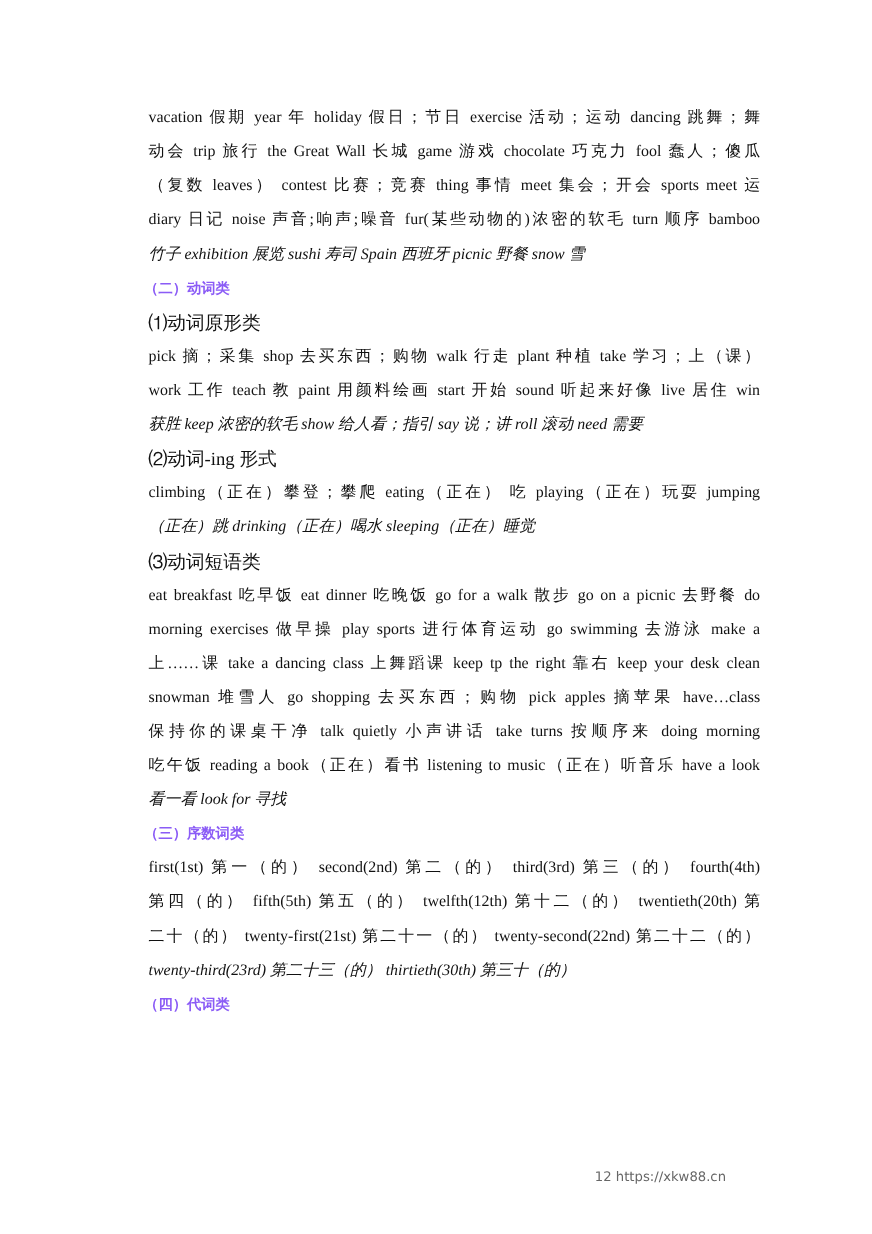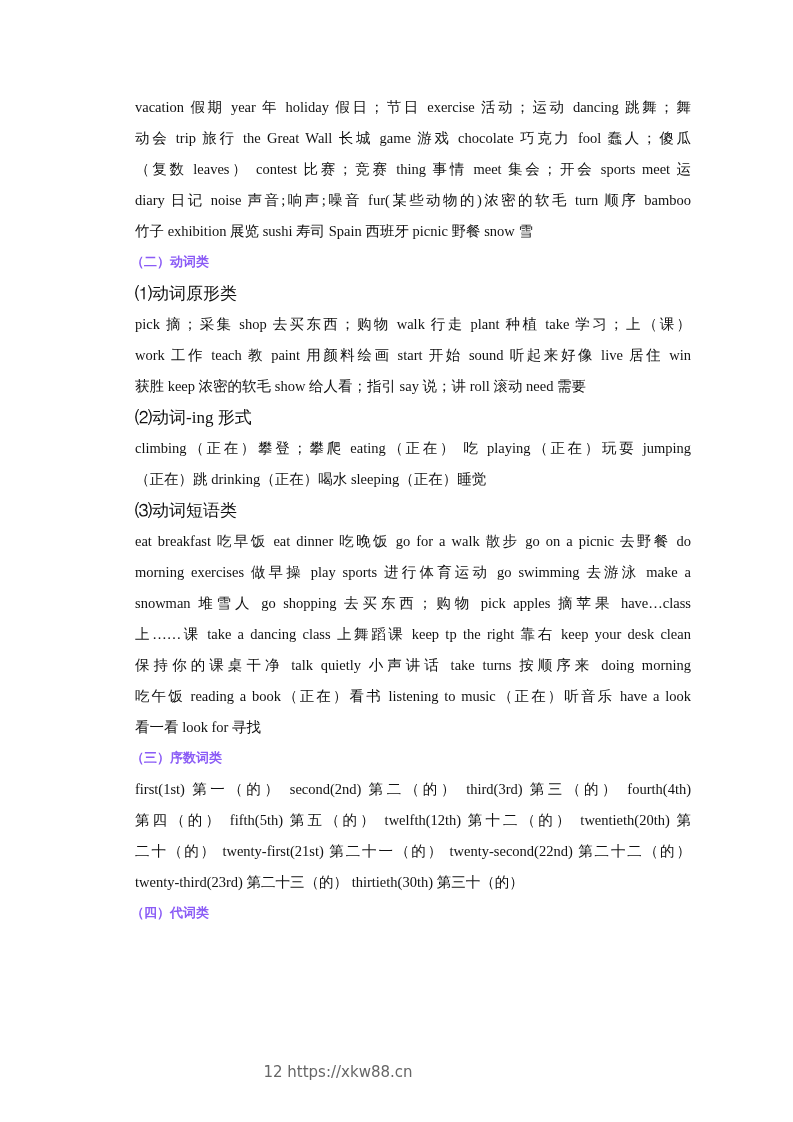--- a/index.html
+++ b/index.html
@@ -9,42 +9,42 @@
     .line {
       font-family: "Liberation Serif", "DejaVu Serif", serif;
       font-size: 14.5px;
       color: #111;
       height: 31px;
       line-height: 31px;
       white-space: nowrap;
       text-align: justify;
       text-align-last: justify;
     }
-    .line.last { text-align-last: left; }
+    .line.last { text-align-last: left; font-style: italic; }
     .heading {
       font-family: Liberation Mono, monospace;
       font-weight: bold;
       font-size: 13px;
       color: #8b5cf6;
       height: 31px;
       line-height: 31px;
       margin-left: -4px;
     }
     .sub {
       font-family: "Liberation Serif", "DejaVu Serif", serif;
       font-size: 17px;
       color: #111;
       height: 31px;
       line-height: 31px;
     }
     .footer {
       position: absolute; left: 0; width: 644px; top: 1063px;
-      text-align: center;
+      text-align: right;
       font-family: "DejaVu Sans", sans-serif;
-      font-size: 15px;
+      font-size: 12px;
       color: #666;
     }
   </style>
 </head>
 <body>
 
 <div class="page">
   <div class="content">
 
     <div>
@@ -67,22 +67,22 @@
     <div class="sub">⑵动词-ing 形式</div>
     <div>
       <div class="line">climbing（正在）攀登；攀爬  eating（正在）  吃 playing（正在）玩耍  jumping</div>
       <div class="line last">（正在）跳  drinking（正在）喝水  sleeping（正在）睡觉</div>
     </div>
 
     <div class="sub">⑶动词短语类</div>
     <div>
       <div class="line">eat breakfast 吃早饭  eat dinner 吃晚饭  go for a walk 散步  go on a picnic 去野餐  do</div>
       <div class="line">morning exercises 做早操  play sports 进行体育运动  go swimming 去游泳  make a</div>
+      <div class="line">上……课  take a dancing class 上舞蹈课 keep tp the right 靠右 keep your desk clean</div>
       <div class="line">snowman 堆雪人  go shopping 去买东西；购物  pick apples 摘苹果   have…class</div>
-      <div class="line">上……课  take a dancing class 上舞蹈课 keep tp the right 靠右 keep your desk clean</div>
       <div class="line">保持你的课桌干净  talk quietly 小声讲话  take turns 按顺序来  doing morning</div>
       <div class="line">吃午饭  reading a book（正在）看书  listening to music（正在）听音乐  have a look</div>
       <div class="line last">看一看  look for 寻找</div>
     </div>
 
     <div class="heading">（三）序数词类</div>
     <div>
       <div class="line">first(1st)  第一（的）  second(2nd)  第二（的）  third(3rd)  第三（的）  fourth(4th)</div>
       <div class="line">第四（的）  fifth(5th)  第五（的）  twelfth(12th)  第十二（的）  twentieth(20th)  第</div>
       <div class="line">二十（的）  twenty-first(21st)  第二十一（的）  twenty-second(22nd)  第二十二（的）</div>

